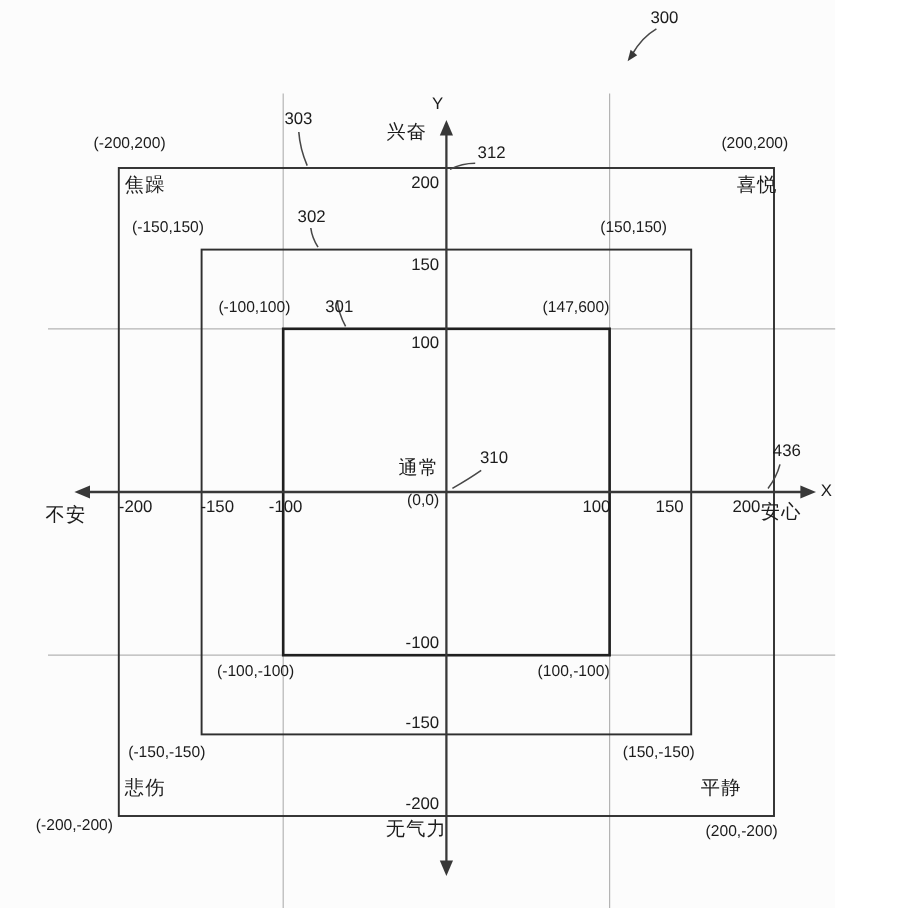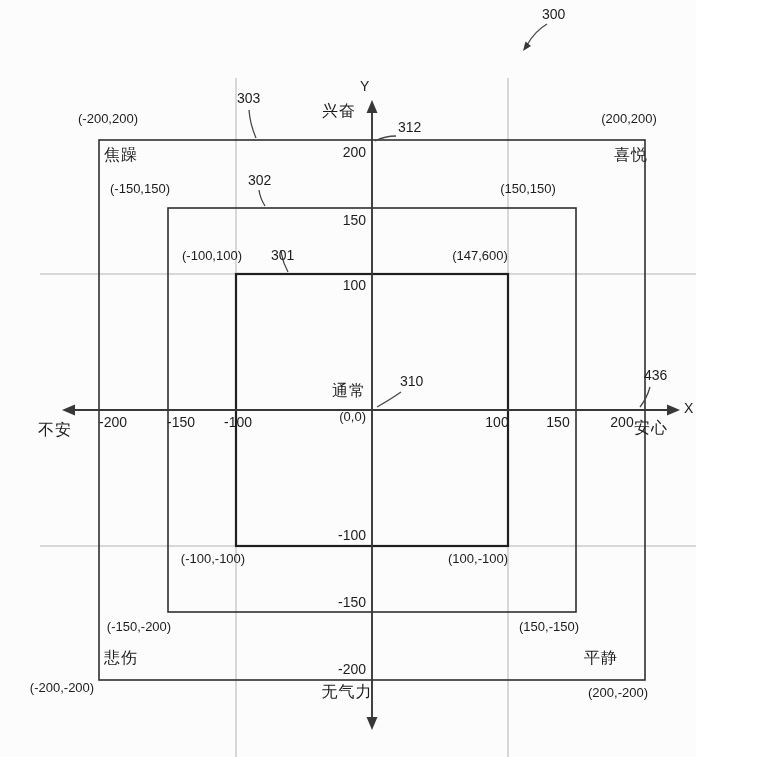--- a/index.html
+++ b/index.html
@@ -135,18 +135,18 @@
   <span class="lbl num rt p-yt5">-200</span>
 
   <span class="lbl coord ctr p-c-tl200">(-200,200)</span>
   <span class="lbl coord ctr p-c-tr200">(200,200)</span>
   <span class="lbl coord ctr p-c-tl150">(-150,150)</span>
   <span class="lbl coord ctr p-c-tr150">(150,150)</span>
   <span class="lbl coord ctr p-c-tl100">(-100,100)</span>
   <span class="lbl coord ctr p-c-tr100">(147,600)</span>
   <span class="lbl coord ctr p-c-bl100">(-100,-100)</span>
   <span class="lbl coord ctr p-c-br100">(100,-100)</span>
-  <span class="lbl coord ctr p-c-bl150">(-150,-200)</span>
+  <span class="lbl coord ctr p-c-bl150">(-150,-150)</span>
   <span class="lbl coord ctr p-c-br150">(150,-150)</span>
   <span class="lbl coord ctr p-c-bl200">(-200,-200)</span>
   <span class="lbl coord ctr p-c-br200">(200,-200)</span>
 
 </div>
 
 </body></html>

